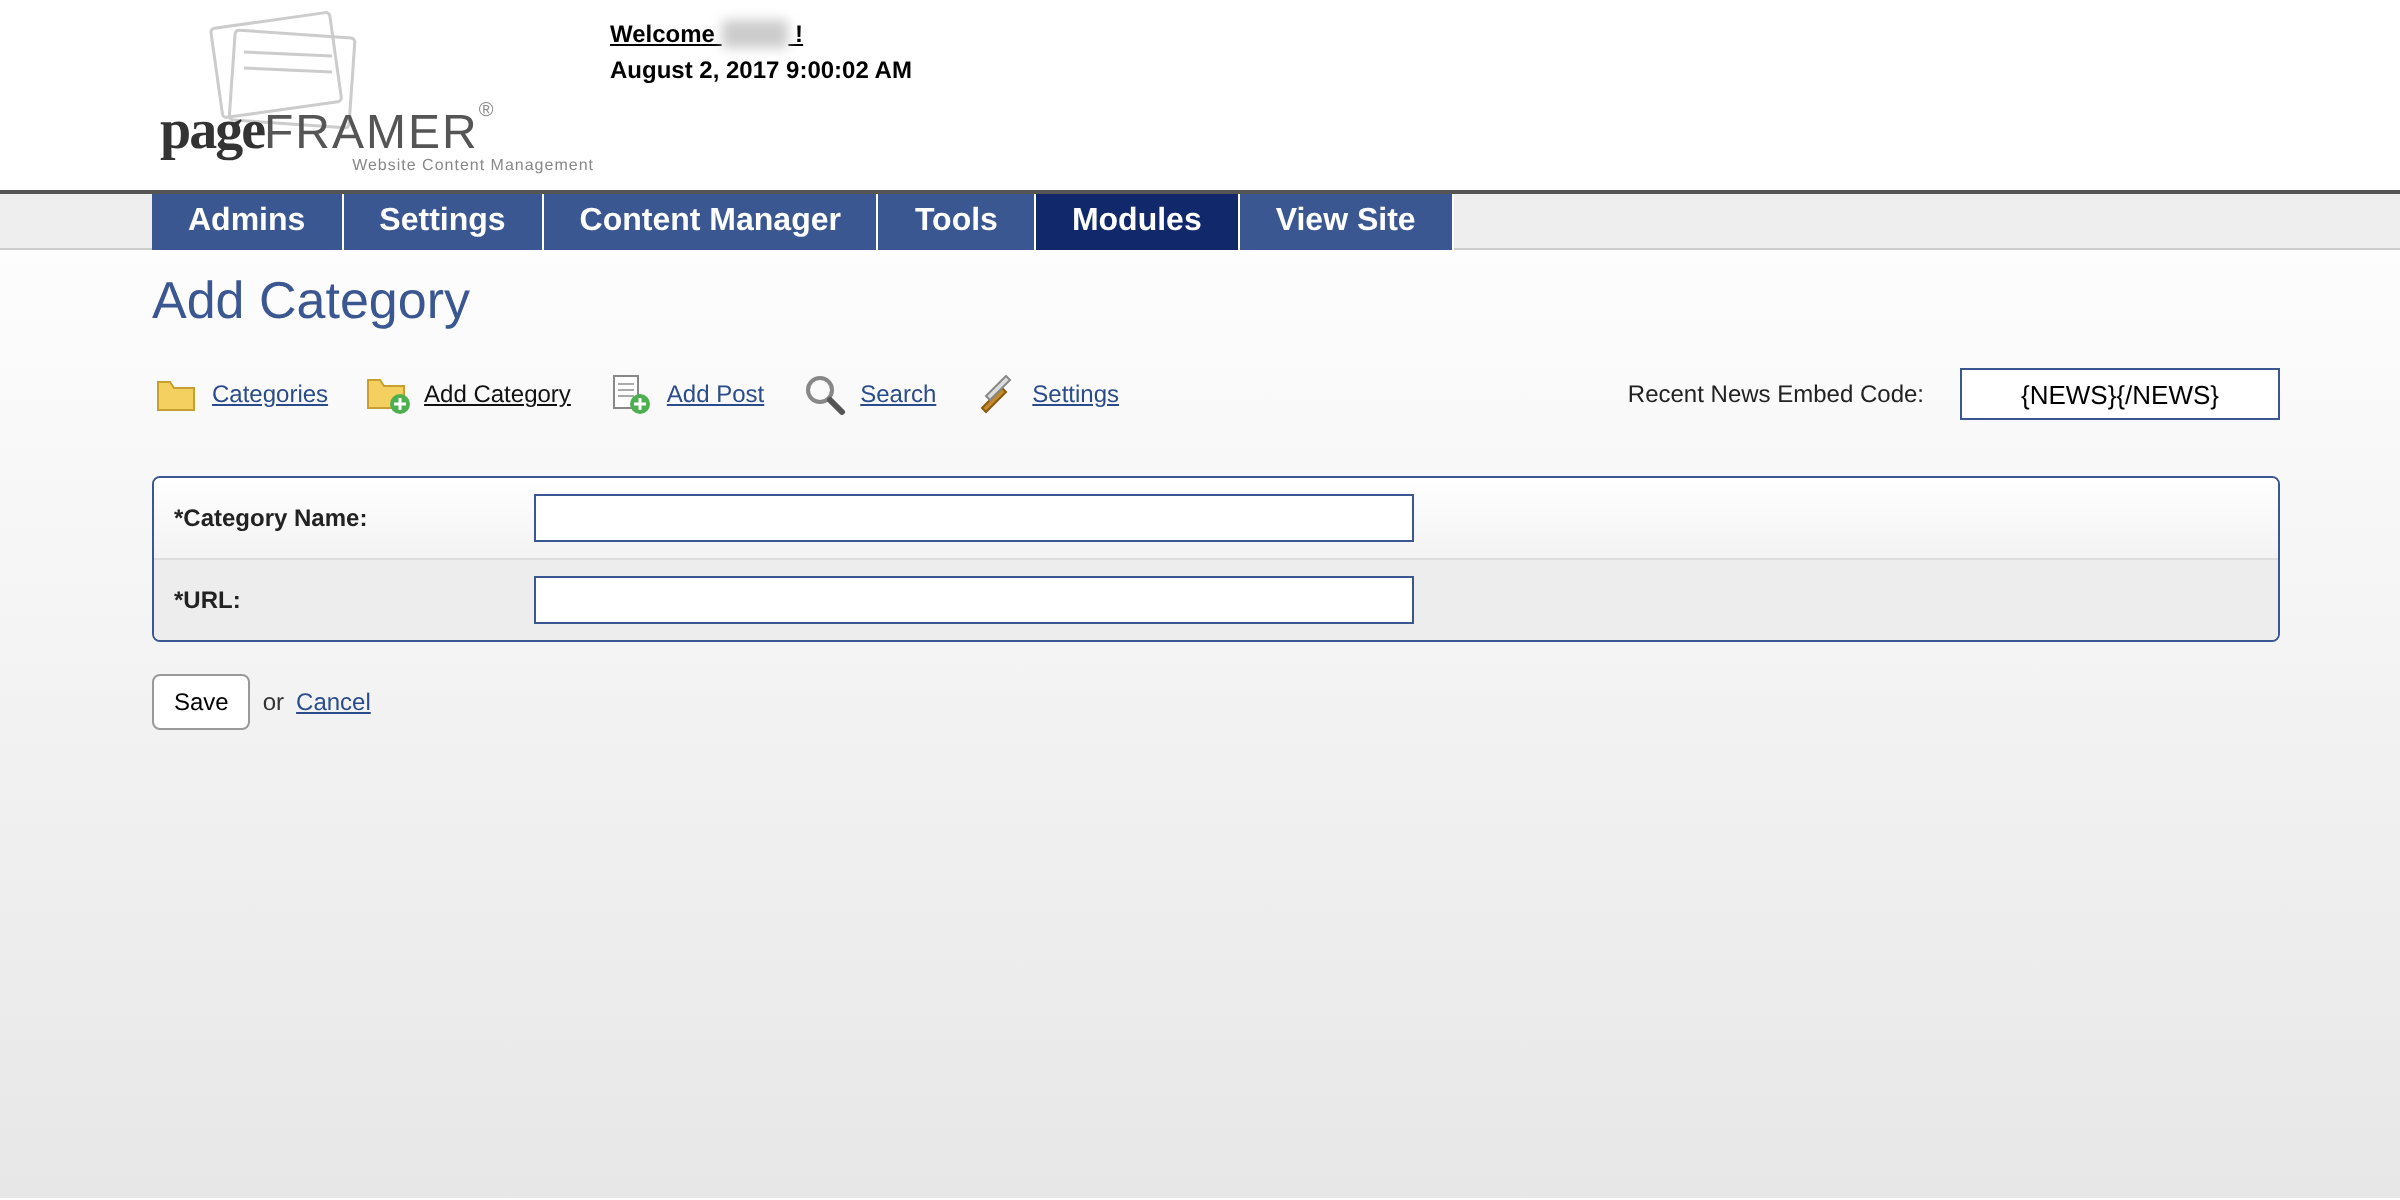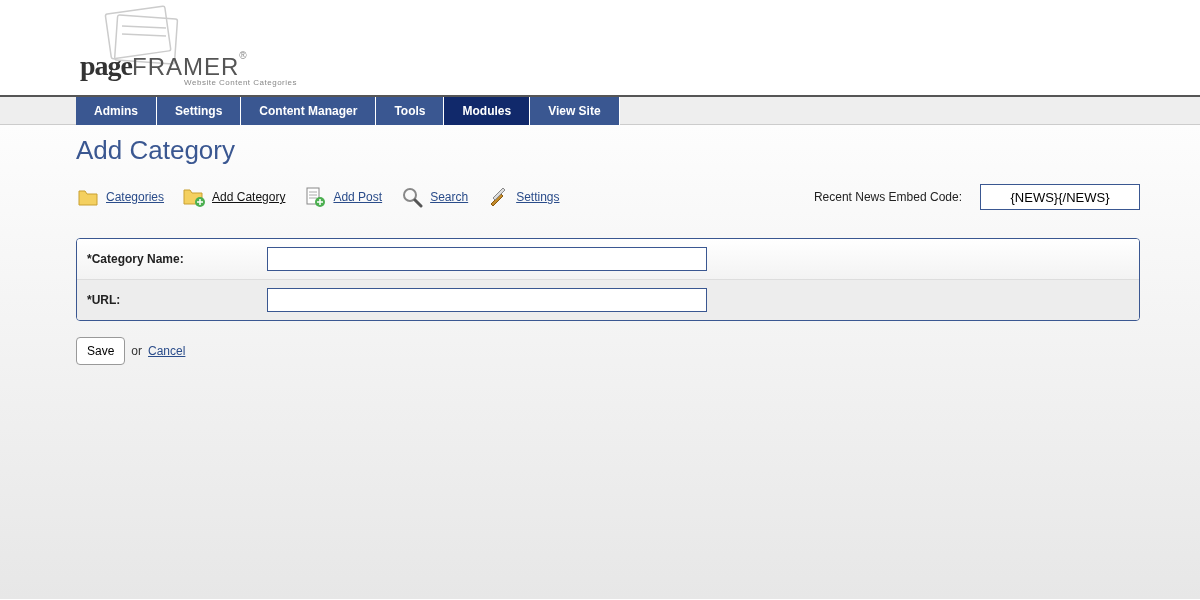--- a/index.html
+++ b/index.html
@@ -13,21 +13,21 @@
 .logo-bg { position: absolute; left: 88px; top: 2px; z-index: -1; }
 .welcome-area { padding-top: 10px; font-size: 12px; }
 .welcome-text { font-weight: bold; text-decoration: underline; }
 .welcome-date { font-weight: bold; margin-top: 4px; }
 .login-area { margin-left: auto; padding-top: 10px; text-align: right; font-size: 12px; }
 .login-line1 { margin-bottom: 2px; }
 .logout-link { color: #000; text-decoration: underline; }
 .divider-thick { height: 2px; background: #555; }
 .tabbar-wrap { background: #eee; height: 28px; padding-left: 76px; border-bottom: 1px solid #ccc; }
 .tabbar { display: flex; height: 28px; }
-.tab { background: #3a5791; color: #fff; font-weight: bold; font-size: 12px; padding: 0 18px; display: flex; align-items: center; border-right: 1px solid #fff; cursor: pointer; }
+.tab { background: #3a5791; color: #fff; font-weight: bold; font-size: 16px; padding: 0 18px; display: flex; align-items: center; border-right: 1px solid #fff; cursor: pointer; }
 .tab.active { background: #11296b; }
 .content { padding: 10px 60px 0 76px; background: linear-gradient(to bottom, #fdfdfd 0%, #e7e7e7 100%); height: 474px; }
 .page-title { font-family: Arial, sans-serif; font-size: 26px; color: #3a5791; font-weight: normal; margin-bottom: 18px; }
 .toolbar { display: flex; align-items: center; gap: 18px; margin-bottom: 28px; }
 .tool-item { display: flex; align-items: center; gap: 6px; cursor: pointer; }
 .tool-link { color: #2a4c8a; text-decoration: underline; font-size: 12px; text-align: center; }
 .tool-link.current { color: #111; }
 .embed-label { font-size: 12px; color: #222; margin-left: auto; }
 .embed-input { border: 1px solid #3a5791; padding: 4px 6px; font-size: 13px; width: 160px; height: 26px; text-align: center; }
 .form-box { border: 1px solid #3a5791; border-radius: 4px; overflow: hidden; background: #fff; }
@@ -54,21 +54,27 @@
         <rect x="28" y="15" width="60" height="45" rx="2" transform="rotate(4 58 38)"></rect>
         <line x1="34" y1="24" x2="78" y2="26"></line>
         <line x1="34" y1="32" x2="78" y2="34"></line>
       </g>
     </svg>
   </div>
   <div class="logo-area">
     <div class="logo-text" style="margin-top:22px;">
       <span class="logo-page">page</span><span class="logo-framer">FRAMER</span><span style="font-size:10px;color:#888;vertical-align:top;">®</span>
     </div>
-    <span class="logo-sub">Website Content Categories</span>
+    <span class="logo-sub">Website Content Management</span>
+  </div>
+  <div class="welcome-area">
+    <div>
+      <span class="welcome-text">Welcome </span><span class="welcome-text blur">xxxxx</span><span class="welcome-text"> !</span>
+    </div>
+    <div class="welcome-date">August 2, 2017 9:00:02 AM</div>
   </div>
 </div>
 
 <div class="divider-thick"></div>
 
 <div class="tabbar-wrap">
   <div class="tabbar" id="tabbar">
       <div class="tab">Admins</div>
       <div class="tab">Settings</div>
       <div class="tab">Content Manager</div>

